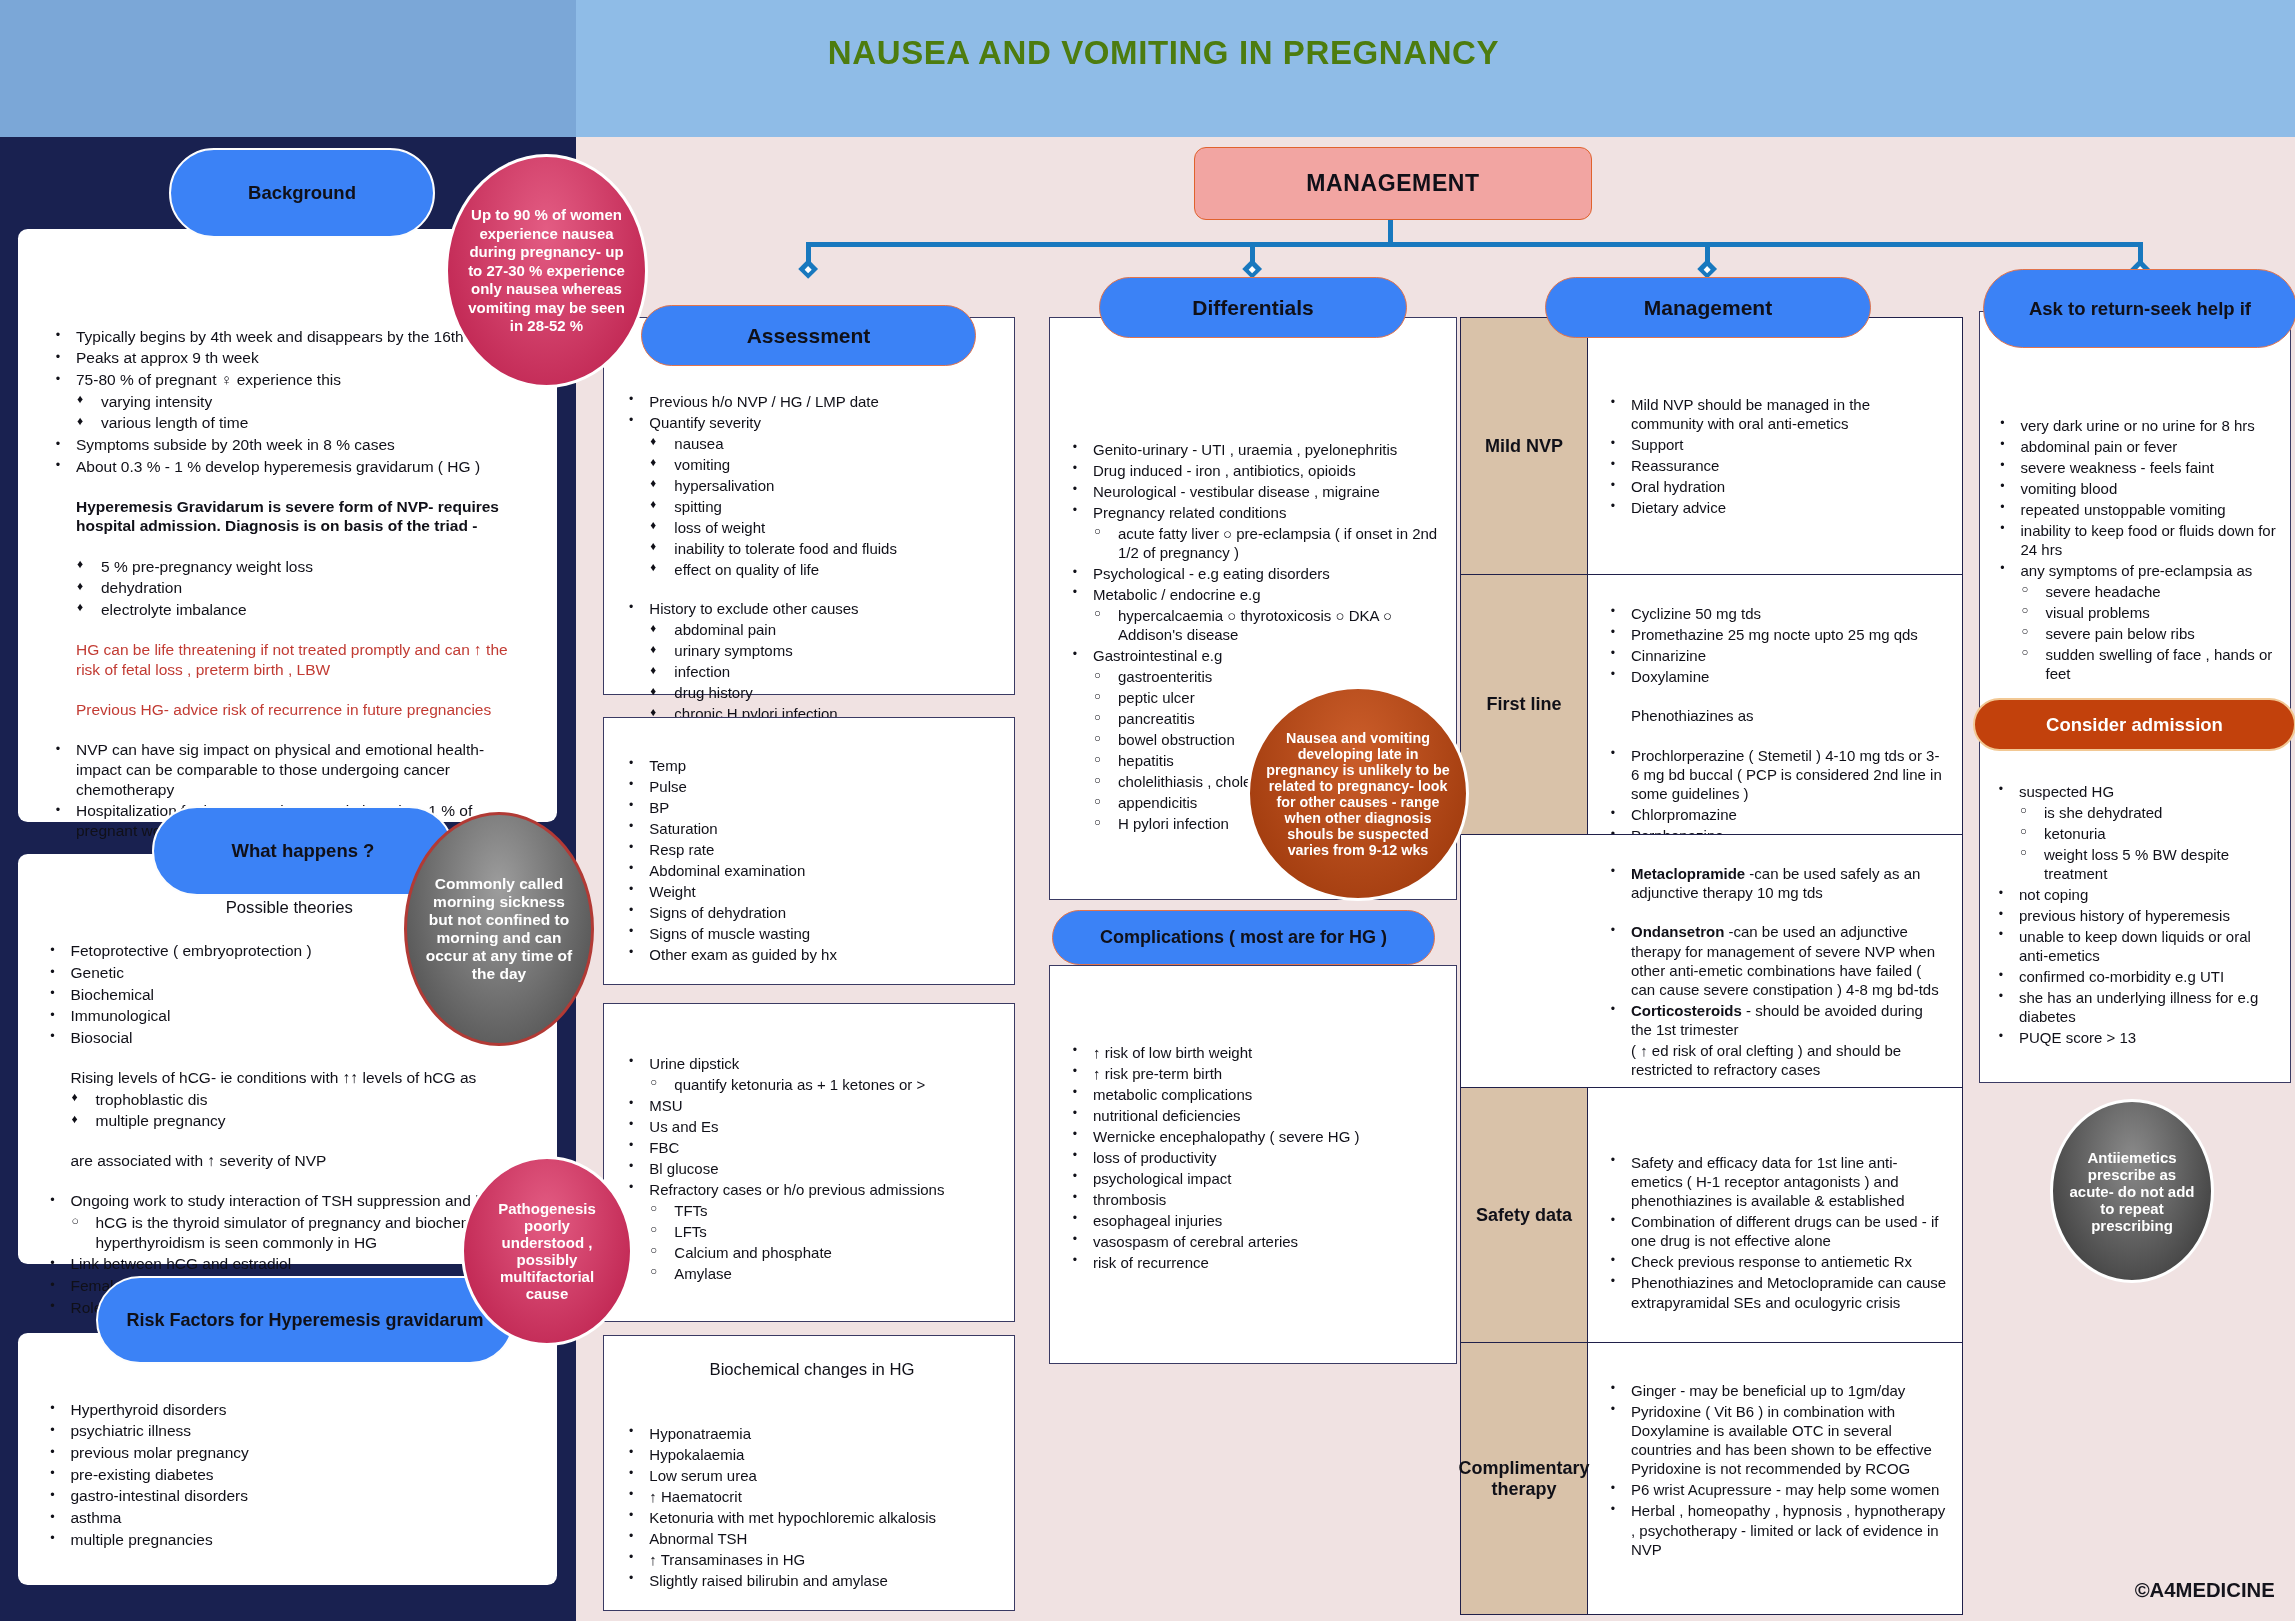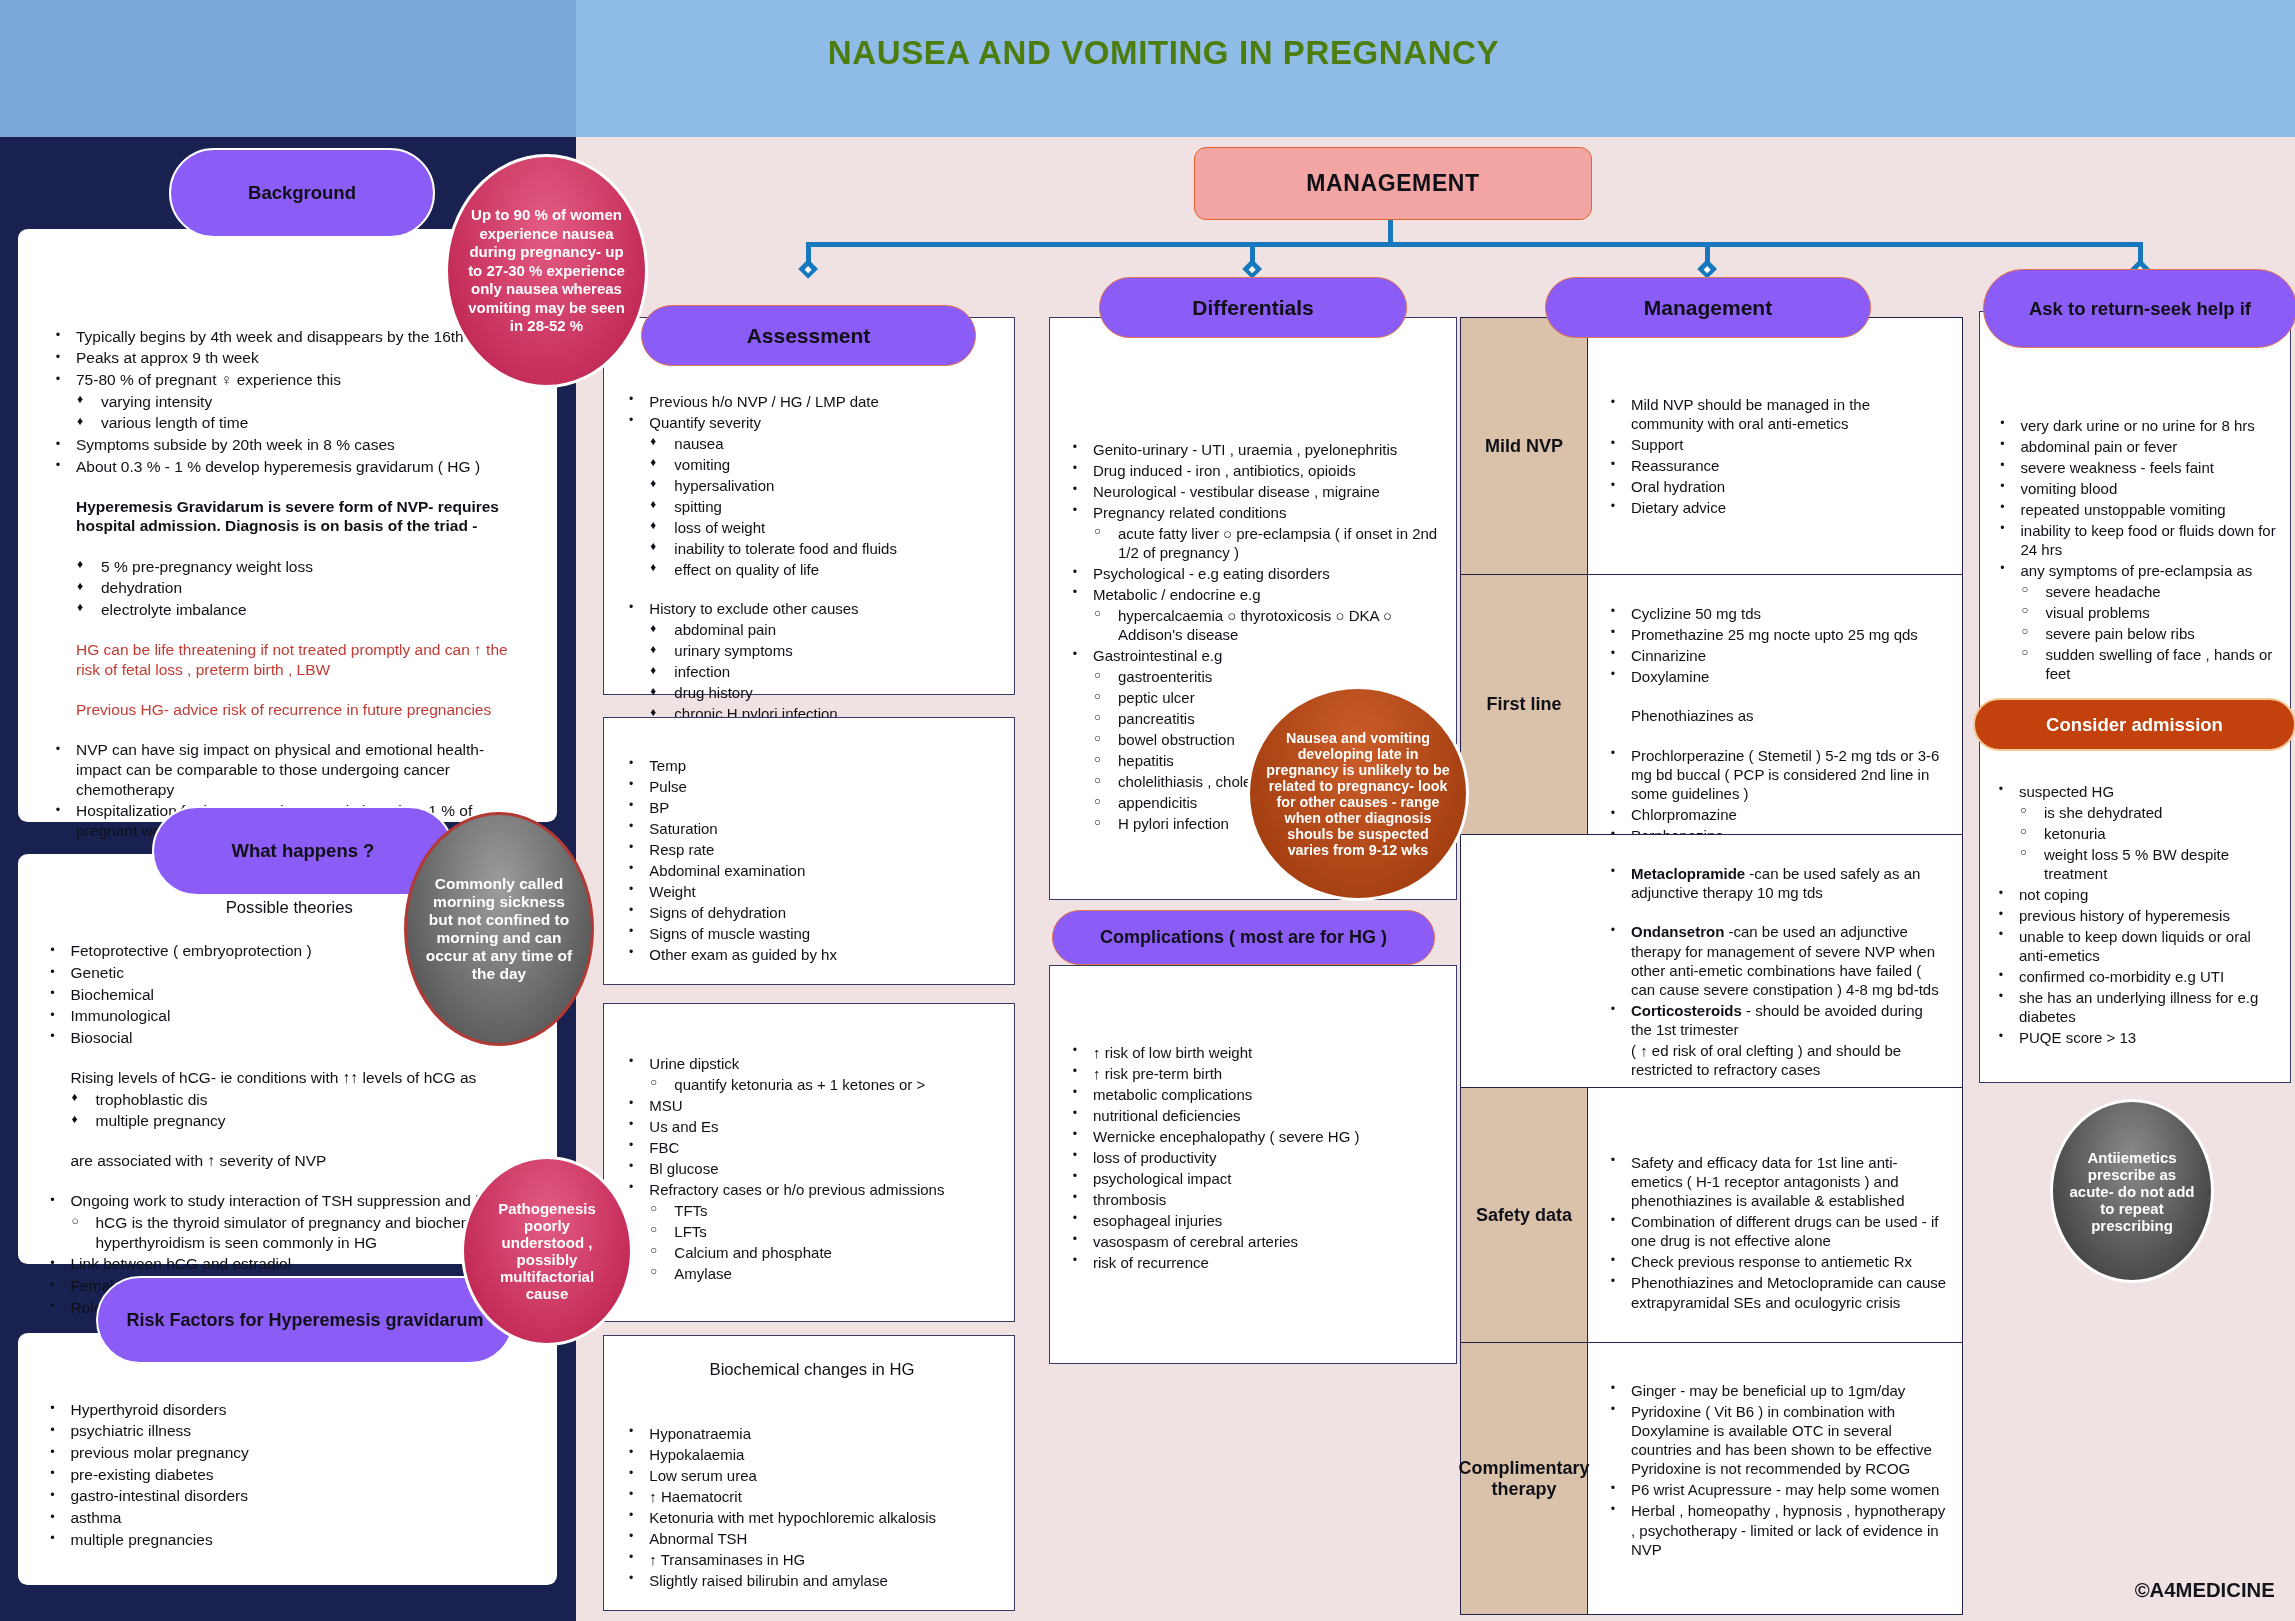--- a/index.html
+++ b/index.html
@@ -11,21 +11,21 @@
   .banner-left{position:absolute;left:0;top:0;width:576px;height:137px;background:#7BA7D7;}
   .title{position:absolute;left:16px;top:0;width:2295px;height:106px;display:flex;align-items:center;justify-content:center;
          font-size:33px;font-weight:800;letter-spacing:0.6px;color:#4d7c0f;}
 
   
   .navy{position:absolute;left:0;top:137px;width:576px;height:1484px;background:#192150;}
 
   .lbox{position:absolute;background:#ffffff;border-radius:9.6px;box-sizing:border-box;}
   .wbox{position:absolute;background:#ffffff;border:1.2px solid #3a3a63;box-sizing:border-box;}
 
-  .pill{position:absolute;background:#8b5cf6;border:1.8px solid #E2734B;border-radius:597px;
+  .pill{position:absolute;background:#3b82f6;border:1.8px solid #E2734B;border-radius:597px;
         display:flex;align-items:center;justify-content:center;text-align:center;
         font-weight:bold;box-sizing:border-box;z-index:6;padding:3.6px 14.3px;}
   .pill.whiteb{border:2.4px solid #fdfdfd;}
   .pill.orange{background:#c2410c;color:#fff;border:2.4px solid #F2C894;}
 
   .bubble{position:absolute;border-radius:50%;display:flex;align-items:center;justify-content:center;
           text-align:center;color:#fff;font-weight:bold;box-sizing:border-box;padding:24px 18px;z-index:8;}
   .pinkb{background:radial-gradient(ellipse at 50% 32%,#E35C83,#C22955 78%);border:3.6px solid #fff;}
   .grayb{background:radial-gradient(ellipse at 50% 32%,#9d9d9d,#555555 82%);border:3px solid #B23A35;}
   .grayb2{background:radial-gradient(ellipse at 50% 32%,#8a8a8a,#414141 82%);border:3px solid #fff;}
@@ -280,21 +280,21 @@
       <div class="mlabel">First line</div>
       <div class="mcontent">
           <div class="list fs25">
             <div class="li" data-m="•">Cyclizine  50 mg tds</div>
             <div class="li" data-m="•">Promethazine 25 mg nocte upto 25 mg qds</div>
             <div class="li" data-m="•">Cinnarizine</div>
             <div class="li" data-m="•">Doxylamine</div>
             <div class="li gap"></div>
             <div class="li">Phenothiazines as</div>
             <div class="li gap"></div>
-            <div class="li" data-m="•">Prochlorperazine ( Stemetil ) 5-2 mg tds or 3-6 mg bd buccal ( PCP is considered 2nd line in some guidelines )</div>
+            <div class="li" data-m="•">Prochlorperazine ( Stemetil ) 4-10 mg tds or 3-6 mg bd buccal ( PCP is considered 2nd line in some guidelines )</div>
             <div class="li" data-m="•">Chlorpromazine</div>
             <div class="li" data-m="•">Perphenazine</div>
           </div>
         </div>
     </div>
     <div class="mrow r3" style="top:517px;height:253px;">
       <div class="mcontent">
           <div class="list fs25">
             <div class="li" data-m="•"><b>Metaclopramide</b> -can be used safely as an adjunctive therapy 10 mg tds</div>
             <div class="li gap"></div>

